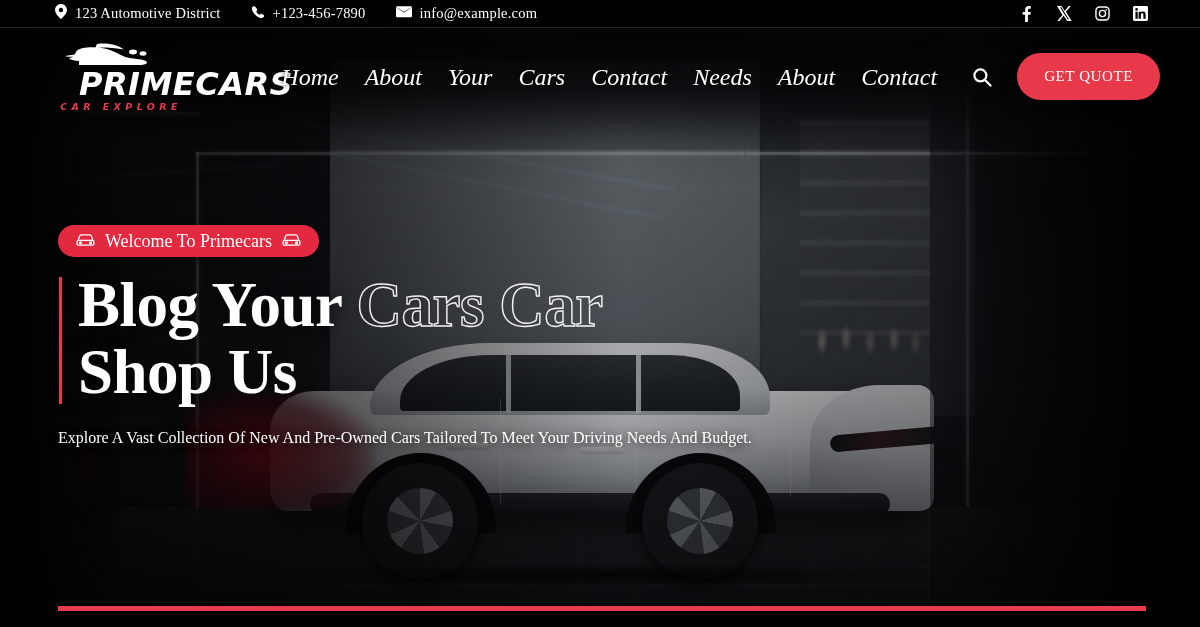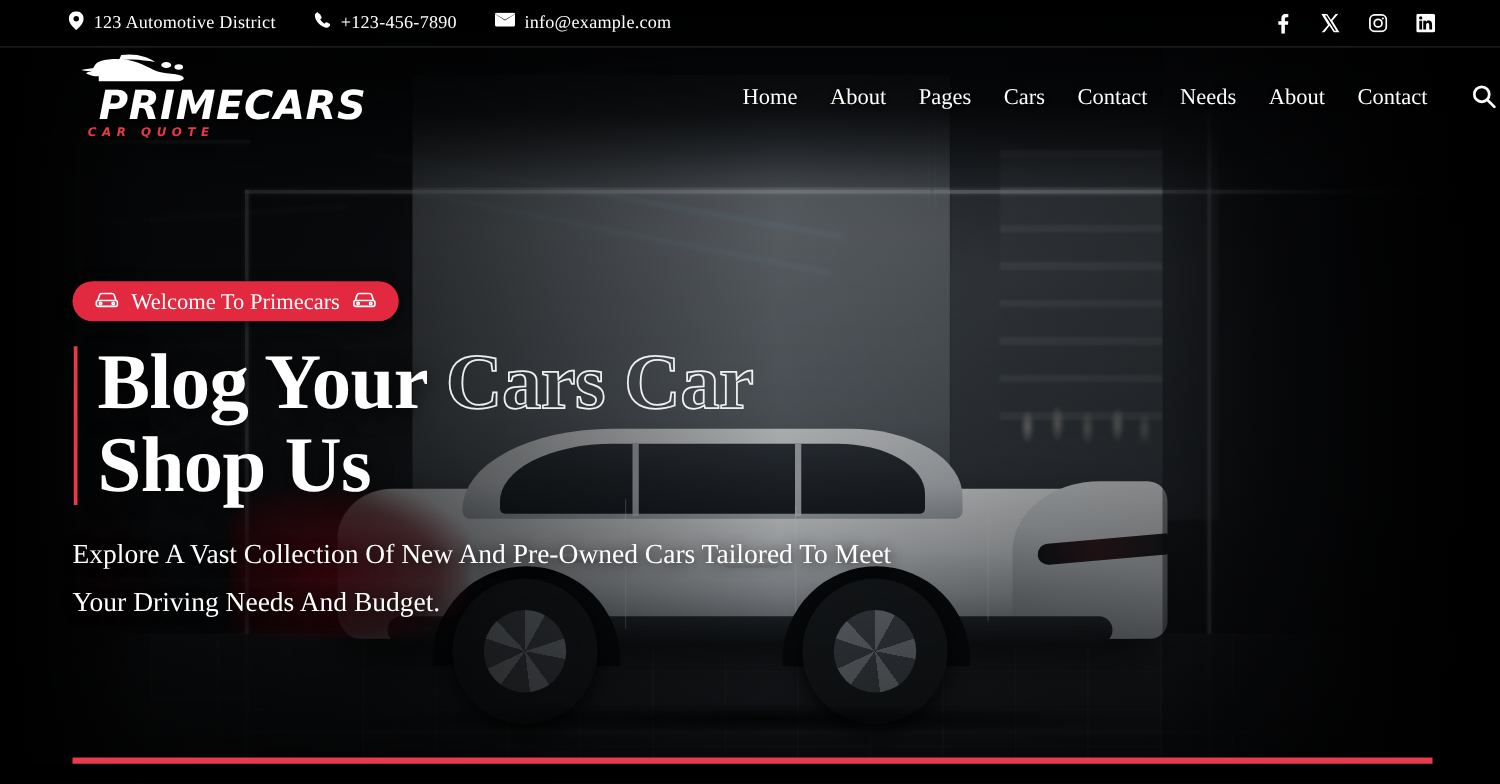--- a/index.html
+++ b/index.html
@@ -169,21 +169,21 @@
   
   .scrim {
     position:absolute; inset:0;
     background:
       linear-gradient(90deg, rgba(0,0,0,.80) 0%, rgba(0,0,0,.62) 26%, rgba(0,0,0,.18) 52%, rgba(0,0,0,.38) 78%, rgba(0,0,0,.86) 100%),
       linear-gradient(180deg, rgba(0,0,0,.72) 0%, rgba(0,0,0,.18) 22%, rgba(0,0,0,.10) 62%, rgba(0,0,0,.55) 100%);
   }
 
   
   .topbar {
-    position:absolute; left:0; top:0; width:1200px; height:38px;
+    position:absolute; left:0; top:0; width:1200px; height:28px;
     display:flex; align-items:center;
     border-bottom:1px solid rgba(255,255,255,.14);
     background:linear-gradient(180deg, rgba(0,0,0,.82), rgba(0,0,0,.62));
     z-index:20;
   }
   .tb-left { display:flex; align-items:center; margin-left:55px; gap:30px; }
   .tb-item { display:flex; align-items:center; gap:8px; color:#ffffff; font-size:14.5px; letter-spacing:.2px; }
   .tb-item svg { flex:none; }
   .tb-right { margin-left:auto; margin-right:52px; display:flex; align-items:center; gap:22px; }
   .soc { width:16px; height:16px; display:flex; align-items:center; justify-content:center; color:#fff; }
@@ -202,23 +202,23 @@
     text-shadow:0 1px 3px rgba(0,0,0,.8);
     margin-left:24px;
   }
   .logo-sub {
     font-family:"DejaVu Sans", sans-serif;
     font-weight:bold; font-style:italic; font-size:9.5px; color:#e8394b;
     letter-spacing:4.4px; text-align:center; margin-top:2px; line-height:1;
   }
   .nav { margin-left:auto; display:flex; align-items:center; gap:26px; }
   .nav-link {
-    color:#fff; font-size:18px; line-height:1;
+    color:#fff; font-size:24px; line-height:1;
     text-shadow:0 1px 4px rgba(0,0,0,.85);
-    cursor:pointer; white-space:nowrap;
+    cursor:pointer; white-space:nowrap;font-style:italic;
   }
   .search-btn {
     margin-left:6px; width:26px; height:26px;
     display:flex; align-items:center; justify-content:center; cursor:pointer;
   }
   .quote-btn {
     margin-left:22px; margin-right:40px;
     background:#e8394b; color:#fff;
     font-size:15px; letter-spacing:.6px;
     padding:15px 27px; border-radius:30px; border:none;
@@ -252,21 +252,21 @@
     -webkit-text-stroke:1.4px rgba(255,255,255,.92);
     text-shadow:none;
   }
   .accent-bar {
     position:absolute; left:59px; top:277px; width:3px; height:127px;
     background:#e8394b;
   }
 
   .sub {
     position:absolute; left:58px; top:424px; width:700px;
-    font-size:22px; line-height:1.75; color:#ffffff;
+    font-size:16px; line-height:1.75; color:#ffffff;
     text-shadow:0 2px 10px rgba(0,0,0,.85);
   }
 
   .explore-btn {
     position:absolute; left:59px; top:508px;
     width:177px; height:47px;
     background:#e8394b; color:#fff; border:none; border-radius:8px;
     font-size:16px; letter-spacing:.9px; cursor:pointer;
     font-family:"Liberation Serif", serif;
     box-shadow:0 5px 16px rgba(0,0,0,.45);
@@ -399,40 +399,41 @@
   <div class="header">
     <div class="logo">
       <svg class="logo-car" width="112" height="26" viewBox="0 0 112 26">
         <path fill="#ffffff" d="M14 20c-4 0-8-1-10-2.5 0 0 1-1 4-1.5l3-5c1.5-2.5 5-4 11-4.5 8-.7 16 0 23 2.5 5 1.8 9 4 13 6 4 1.8 9 2.5 14 3 5 .5 10 1.5 10 3.5 0 1.5-3 2.5-7 2.5H14z"></path>
         <path fill="#ffffff" d="M32 3c6-1 13-.5 19 1.5 3 1 6 2.5 8 4-6-1-12-1.8-18-2-4 0-8 .2-11 .8L32 3z"></path>
         <ellipse cx="68" cy="11" rx="4" ry="2.4" fill="#ffffff"></ellipse>
         <ellipse cx="78" cy="12.5" rx="3.4" ry="2.2" fill="#ffffff"></ellipse>
         <path fill="#ffffff" d="M0 15c4-1 8-1.5 12-1.5l-1.5 2.2C7 16 3 16 0 15z"></path>
       </svg>
       <div class="logo-name">PRIMECARS</div>
-      <div class="logo-sub">CAR QUOTE</div>
+      <div class="logo-sub">CAR EXPLORE</div>
     </div>
 
     <div class="nav">
       <span class="nav-link">Home</span>
       <span class="nav-link">About</span>
-      <span class="nav-link">Pages</span>
+      <span class="nav-link">Your</span>
       <span class="nav-link">Cars</span>
       <span class="nav-link">Contact</span>
       <span class="nav-link">Needs</span>
       <span class="nav-link">About</span>
       <span class="nav-link">Contact</span>
       <span class="search-btn">
         <svg width="20" height="20" viewBox="0 0 20 20" fill="none" stroke="#fff" stroke-width="2.2" stroke-linecap="round">
           <circle cx="8.4" cy="8.4" r="6"></circle>
             <line x1="13" y1="13" x2="18.5" y2="18.5"></line>
         </svg>
       </span>
     </div>
 
+    <button class="quote-btn">GET QUOTE</button>
   </div>
 
   <div class="hero">
 
     <div class="badge">
       <span>
         <svg width="19" height="15" viewBox="0 0 20 16" fill="none" stroke="#fff" stroke-width="1.4">
           <path d="M2.2 9.2 3.6 4.6C3.9 3.6 4.8 3 5.8 3h8.4c1 0 1.9.6 2.2 1.6l1.4 4.6"></path>
           <rect x="1" y="9" width="18" height="5" rx="1.6"></rect>
           <circle cx="4.6" cy="11.6" r="1"></circle>

